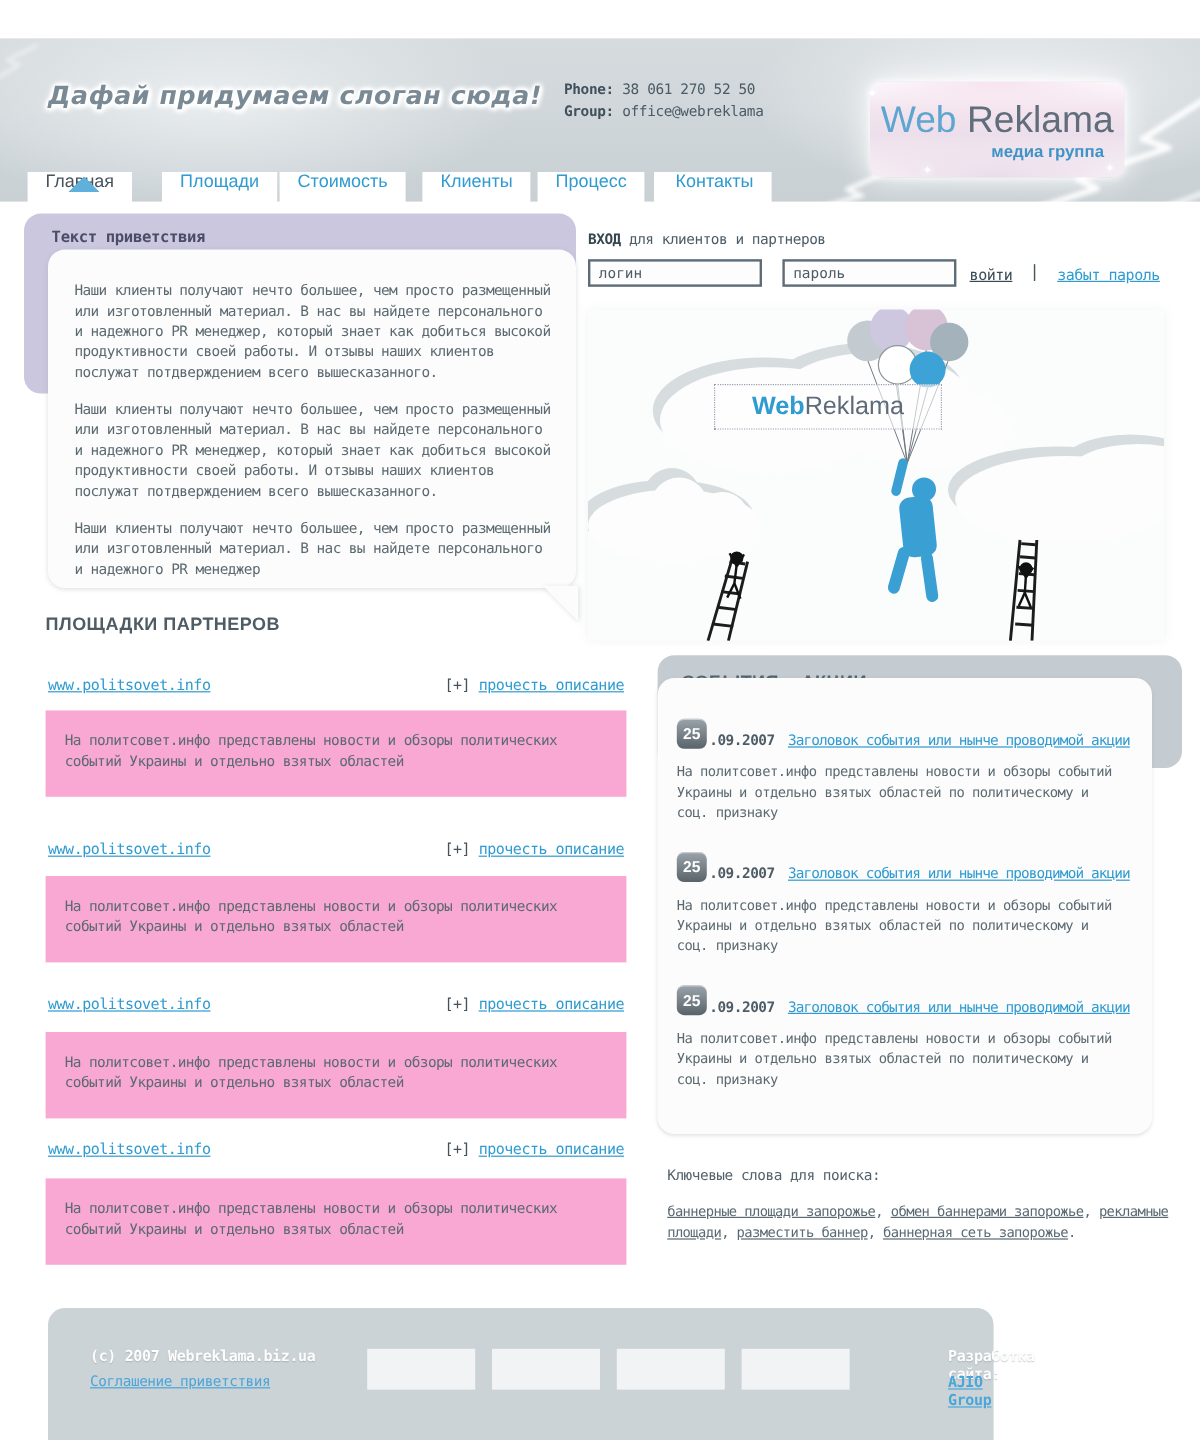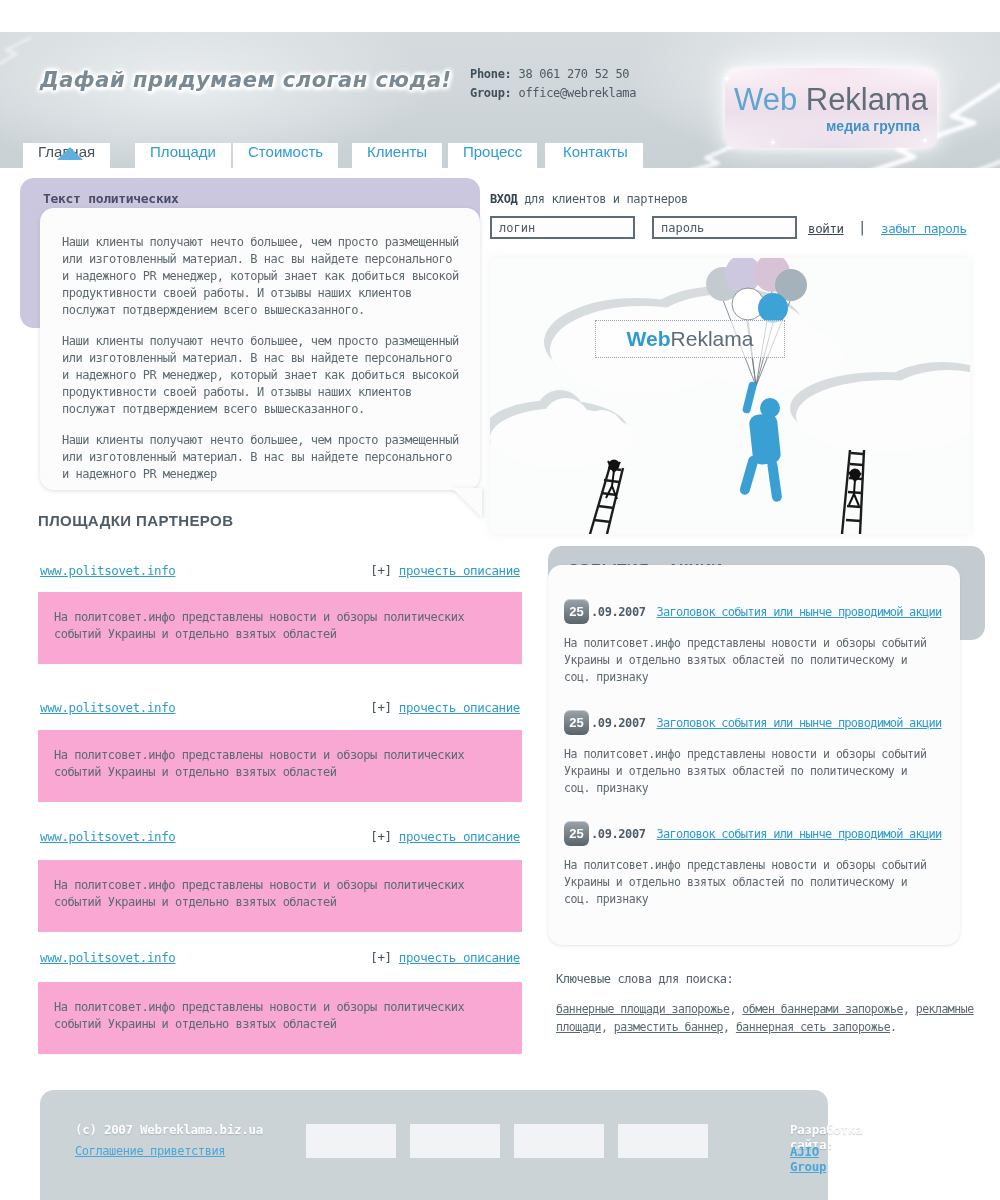--- a/index.html
+++ b/index.html
@@ -84,21 +84,21 @@
   .r3{top:829px;} .d3{top:860px;}
   .r4{top:950px;} .d4{top:982px;}
 
   
   .events-back{position:absolute;left:548px;top:546px;width:437px;height:94px;border-radius:14px;background:#c4ccd1;}
   .events-title{position:absolute;left:568px;top:560px;font:bold 15px "Liberation Sans",sans-serif;color:#55646d;letter-spacing:.4px;}
   .events-white{position:absolute;left:548px;top:565px;width:412px;height:380px;border-radius:14px;background:#fcfcfd;
     box-shadow:0 1px 3px rgba(140,150,158,.25);}
   .events-list{position:absolute;left:16px;top:34px;width:382px;}
   .event{margin-bottom:24px;}
-  .e-head{display:flex;align-items:center;}
+  .e-head{display:flex;align-items:flex-end;}
   .e-badge{width:25px;height:25px;border-radius:6px;flex:0 0 25px;
     background:linear-gradient(180deg,#9aa4aa 0%,#59636a 100%);box-shadow:inset 0 1px 0 rgba(255,255,255,.45);
     color:#fff;font:bold 13px "Liberation Sans",sans-serif;display:flex;align-items:center;justify-content:center;}
   .e-date{margin-left:2px;font-weight:bold;font-size:12px;color:#4d5c66;letter-spacing:-.4px;}
   .e-title{margin-left:11px;font-size:12px;color:#2f9bd0;text-decoration:underline;letter-spacing:-.75px;white-space:nowrap;cursor:pointer;}
   .e-desc{margin-top:11px;width:372px;font-size:11.5px;line-height:17px;color:#5c6a70;letter-spacing:-.45px;}
 
   
   .kw-title{position:absolute;left:556px;top:972px;font-size:12px;color:#53626c;letter-spacing:-.4px;}
   .kw-links{position:absolute;left:556px;top:1000px;width:424px;font-size:11.5px;line-height:18px;color:#5a6a74;letter-spacing:-.5px;}
@@ -155,21 +155,21 @@
     <a class="nav-tab" style="left:233px;">Стоимость</a>
     <a class="nav-tab" style="left:352px;">Клиенты</a>
     <a class="nav-tab" style="left:448px;">Процесс</a>
     <a class="nav-tab" style="left:545px;padding-left:18px;">Контакты</a>
   </div>
 
   <div class="nav-arrow"></div>
   <div class="main-bg"></div>
 
   <div class="welcome-back"></div>
-  <div class="welcome-title">Текст политических</div>
+  <div class="welcome-title">Текст приветствия</div>
   <div class="welcome-white">
     <div class="welcome-text">
       <p>Наши клиенты получают нечто большее, чем просто размещенный или изготовленный материал. В нас вы найдете персонального и надежного PR менеджер, который знает как добиться высокой продуктивности своей работы. И отзывы наших клиентов послужат потдверждением всего вышесказанного.</p>
       <p>Наши клиенты получают нечто большее, чем просто размещенный или изготовленный материал. В нас вы найдете персонального и надежного PR менеджер, который знает как добиться высокой продуктивности своей работы. И отзывы наших клиентов послужат потдверждением всего вышесказанного.</p>
       <p>Наши клиенты получают нечто большее, чем просто размещенный или изготовленный материал. В нас вы найдете персонального и надежного PR менеджер</p>
     </div>
   </div>
   <svg class="welcome-tail" width="30" height="30">
       <polygon points="0,0 30,0 30,30" fill="#fcfcfd"></polygon>
     </svg>

